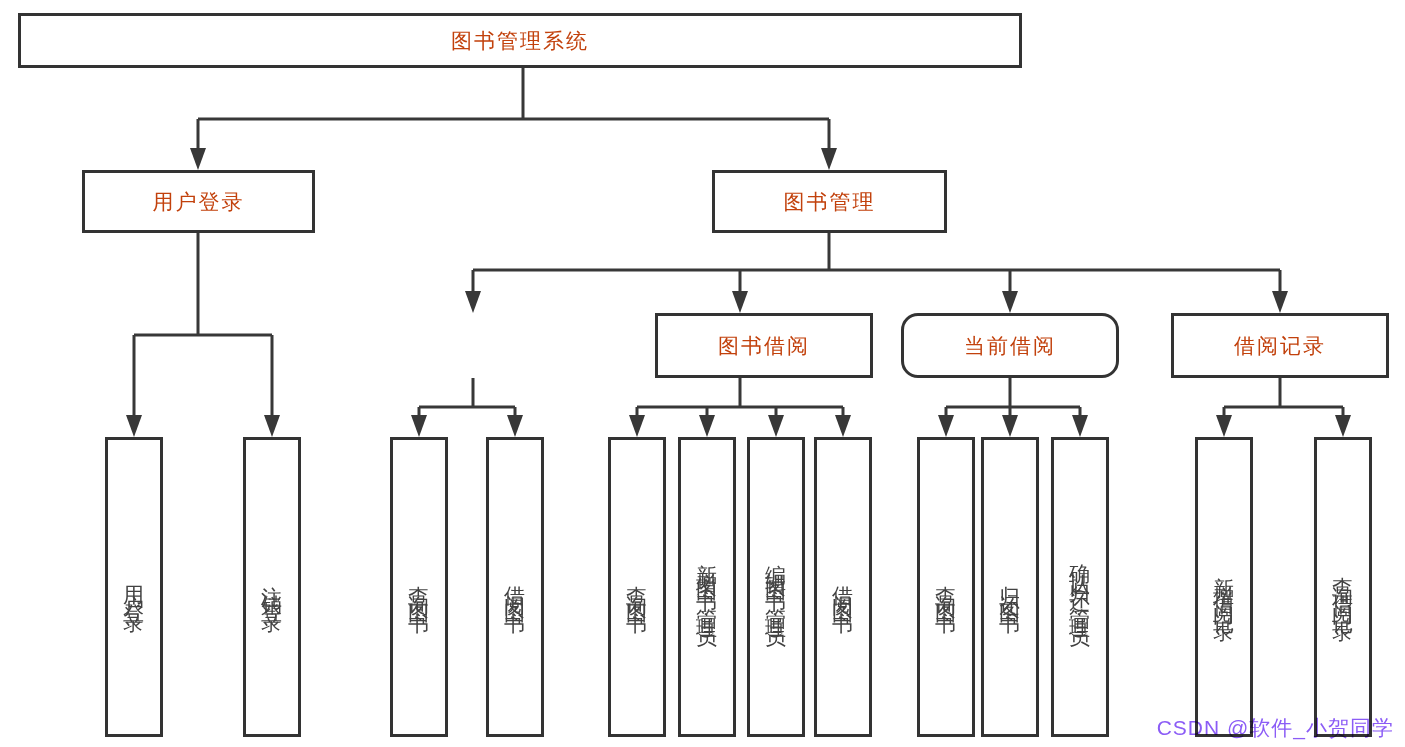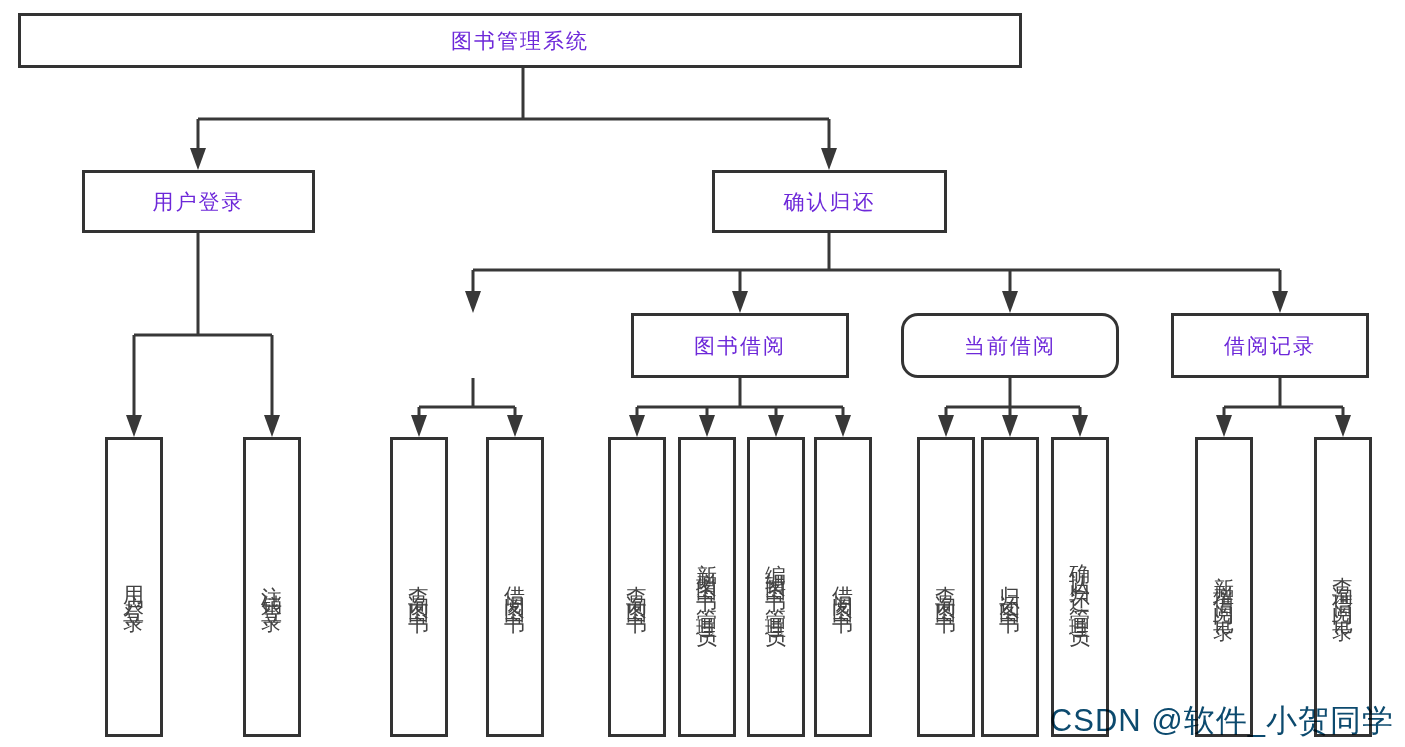--- a/index.html
+++ b/index.html
@@ -40,59 +40,59 @@
     border: 3px solid #333333;
     display: flex;
     align-items: center;
     justify-content: center;
     z-index: 2;
   }
   .hbox span {
     font-size: 21px;
     letter-spacing: 2px;
     white-space: nowrap;
-    color: #6d28d9;
+    color: #c2410c;
   }
   .vbox span {
     writing-mode: vertical-rl;
     text-orientation: mixed;
     font-size: 21px;
     line-height: 1;
     letter-spacing: 9px;
     color: #424242;
   }
   
   .n-root            { left: 18px;   top: 13px;  width: 1004px; height: 55px; }
   .n-user-login      { left: 82px;   top: 170px; width: 233px;  height: 63px; }
   .n-book-mgmt       { left: 712px;  top: 170px; width: 235px;  height: 63px; }
   .n-new-book-rec    { left: 364px;  top: 313px; width: 218px;  height: 65px; }
-  .n-book-borrow     { left: 631px;  top: 313px; width: 218px;  height: 65px; }
+  .n-book-borrow     { left: 655px;  top: 313px; width: 218px;  height: 65px; }
   .n-current-borrow  { left: 901px;  top: 313px; width: 218px;  height: 65px; border-radius: 17px; }
-  .n-borrow-records  { left: 1171px; top: 313px; width: 198px;  height: 65px; }
+  .n-borrow-records  { left: 1171px; top: 313px; width: 218px;  height: 65px; }
   .leaf { top: 437px; width: 58px; height: 300px; }
   .l-1  { left: 105px; }
   .l-2  { left: 243px; }
   .l-3  { left: 390px; }
   .l-4  { left: 486px; }
   .l-5  { left: 608px; }
   .l-6  { left: 678px; }
   .l-7  { left: 747px; }
   .l-8  { left: 814px; }
   .l-9  { left: 917px; }
   .l-10 { left: 981px; }
   .l-11 { left: 1051px; }
   .l-12 { left: 1195px; }
   .l-13 { left: 1314px; }
   .watermark {
     position: absolute;
     right: 11px;
     bottom: 5px;
-    font-size: 31px;
+    font-size: 21px;
     letter-spacing: 1px;
-    color: #0c4a6e;
+    color: #8b5cf6;
     mix-blend-mode: multiply;
     z-index: 5;
     white-space: nowrap;
   }
 </style>
 </head>
 <body>
 
 <div class="canvas">
 
@@ -140,21 +140,21 @@
   </svg>
 
   <div class="box hbox n-root">
     <span>图书管理系统</span>
   </div>
 
   <div class="box hbox n-user-login">
     <span>用户登录</span>
   </div>
   <div class="box hbox n-book-mgmt">
-    <span>确认归还</span>
+    <span>图书管理</span>
   </div>
 
   <div class="box hbox n-book-borrow">
     <span>图书借阅</span>
   </div>
   <div class="box hbox n-current-borrow">
     <span>当前借阅</span>
   </div>
   <div class="box hbox n-borrow-records">
     <span>借阅记录</span>

